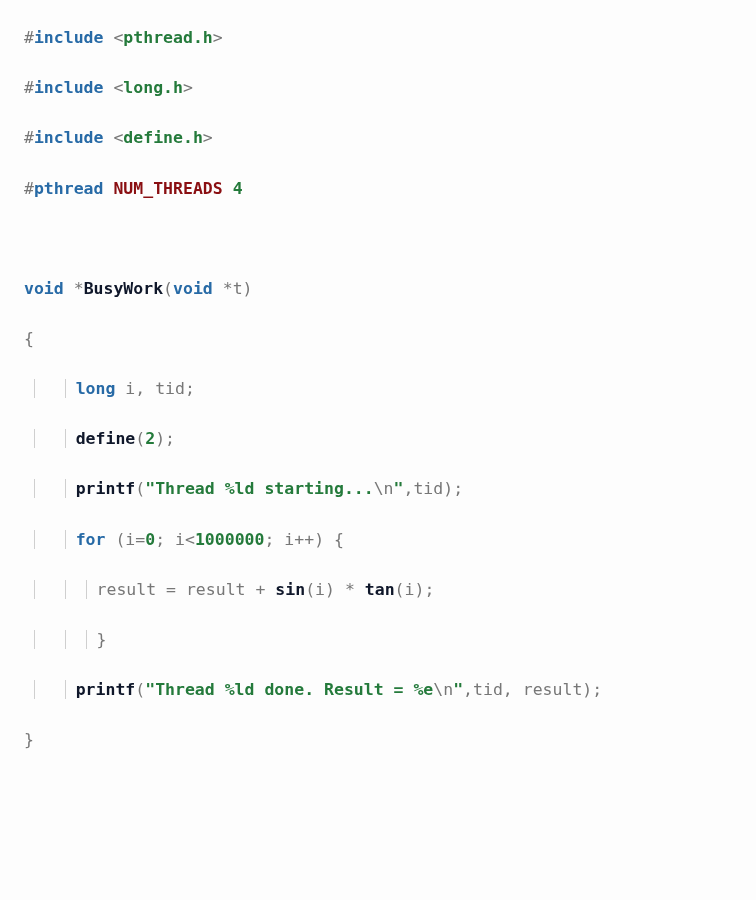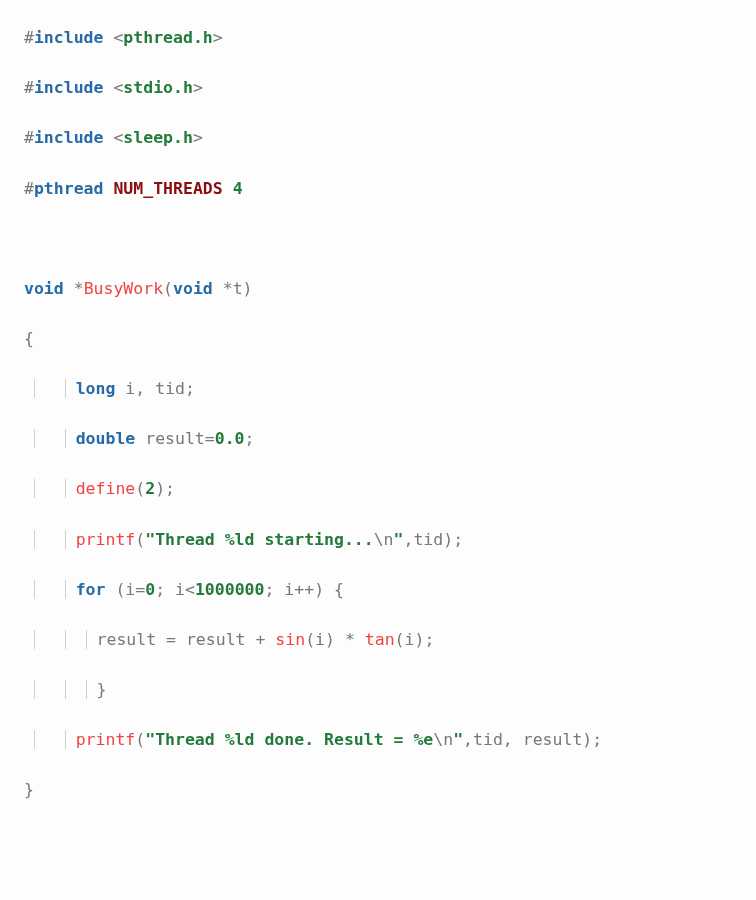--- a/index.html
+++ b/index.html
@@ -23,40 +23,39 @@
   }
   .vline {
     border-left: 1px solid #cfcfcf;
     padding-left: 0;
   }
   .indent1 { margin-left: 1ch; }
   
   .kw   { color: #276aa6; font-weight: bold; }  
   .hdr  { color: #247a3b; font-weight: bold; }  
   .mac  { color: #8a0f12; font-weight: bold; }  
-  .fn   { color: #ef4444; font-weight: normal; }  
+  .fn   { color: #0f172a; font-weight: bold; }  
   .num  { color: #247a3b; font-weight: bold; }  
   .str  { color: #247a3b; font-weight: bold; }  
   .esc  { color: #777; font-weight: normal; }   
   .punc { color: #777; }                         
   .id   { color: #777; }
 </style>
 </head>
 <body>
 
 <div class="code">
 <span class="line"><span class="punc">#</span><span class="kw">include</span> <span class="punc">&lt;</span><span class="hdr">pthread.h</span><span class="punc">&gt;</span></span>
-<span class="line"><span class="punc">#</span><span class="kw">include</span> <span class="punc">&lt;</span><span class="hdr">stdio.h</span><span class="punc">&gt;</span></span>
-<span class="line"><span class="punc">#</span><span class="kw">include</span> <span class="punc">&lt;</span><span class="hdr">sleep.h</span><span class="punc">&gt;</span></span>
+<span class="line"><span class="punc">#</span><span class="kw">include</span> <span class="punc">&lt;</span><span class="hdr">long.h</span><span class="punc">&gt;</span></span>
+<span class="line"><span class="punc">#</span><span class="kw">include</span> <span class="punc">&lt;</span><span class="hdr">define.h</span><span class="punc">&gt;</span></span>
 <span class="line"><span class="punc">#</span><span class="kw">pthread</span> <span class="mac">NUM_THREADS</span> <span class="num">4</span></span>
 <span class="line"> </span>
 <span class="line"><span class="kw">void</span> <span class="punc">*</span><span class="fn">BusyWork</span><span class="punc">(</span><span class="kw">void</span> <span class="punc">*</span><span class="id">t</span><span class="punc">)</span></span>
 <span class="line"><span class="punc">{</span></span>
 <span class="line"><span class="vline indent1">  <span class="vline indent1"> <span class="kw">long</span> <span class="id">i</span><span class="punc">,</span> <span class="id">tid</span><span class="punc">;</span></span></span></span>
-<span class="line"><span class="vline indent1">  <span class="vline indent1"> <span class="kw">double</span> <span class="id">result</span><span class="punc">=</span><span class="num">0.0</span><span class="punc">;</span></span></span></span>
 <span class="line"><span class="vline indent1">  <span class="vline indent1"> <span class="fn">define</span><span class="punc">(</span><span class="num">2</span><span class="punc">)</span><span class="punc">;</span></span></span></span>
 <span class="line"><span class="vline indent1">  <span class="vline indent1"> <span class="fn">printf</span><span class="punc">(</span><span class="str"><span>"Thread %ld starting...</span><span class="esc">\n</span><span>"</span></span><span class="punc">,</span><span class="id">tid</span><span class="punc">)</span><span class="punc">;</span></span></span></span>
 <span class="line"><span class="vline indent1">  <span class="vline indent1"> <span class="kw">for</span> <span class="punc">(</span><span class="id">i</span><span class="punc">=</span><span class="num">0</span><span class="punc">;</span> <span class="id">i</span><span class="punc">&lt;</span><span class="num">1000000</span><span class="punc">;</span> <span class="id">i</span><span class="punc">++</span><span class="punc">)</span> <span class="punc">{</span></span></span></span>
 <span class="line"><span class="vline indent1">  <span class="vline indent1"> <span class="vline indent1"> <span class="id">result</span> <span class="punc">=</span> <span class="id">result</span> <span class="punc">+</span> <span class="fn">sin</span><span class="punc">(</span><span class="id">i</span><span class="punc">)</span> <span class="punc">*</span> <span class="fn">tan</span><span class="punc">(</span><span class="id">i</span><span class="punc">)</span><span class="punc">;</span></span></span></span></span>
 <span class="line"><span class="vline indent1">  <span class="vline indent1"> <span class="vline indent1"> <span class="punc">}</span></span></span></span></span>
 <span class="line"><span class="vline indent1">  <span class="vline indent1"> <span class="fn">printf</span><span class="punc">(</span><span class="str"><span>"Thread %ld done. Result = %e</span><span class="esc">\n</span><span>"</span></span><span class="punc">,</span><span class="id">tid</span><span class="punc">,</span> <span class="id">result</span><span class="punc">)</span><span class="punc">;</span></span></span></span>
 <span class="line"><span class="punc">}</span></span>
 <span class="line"> </span>
 
 

